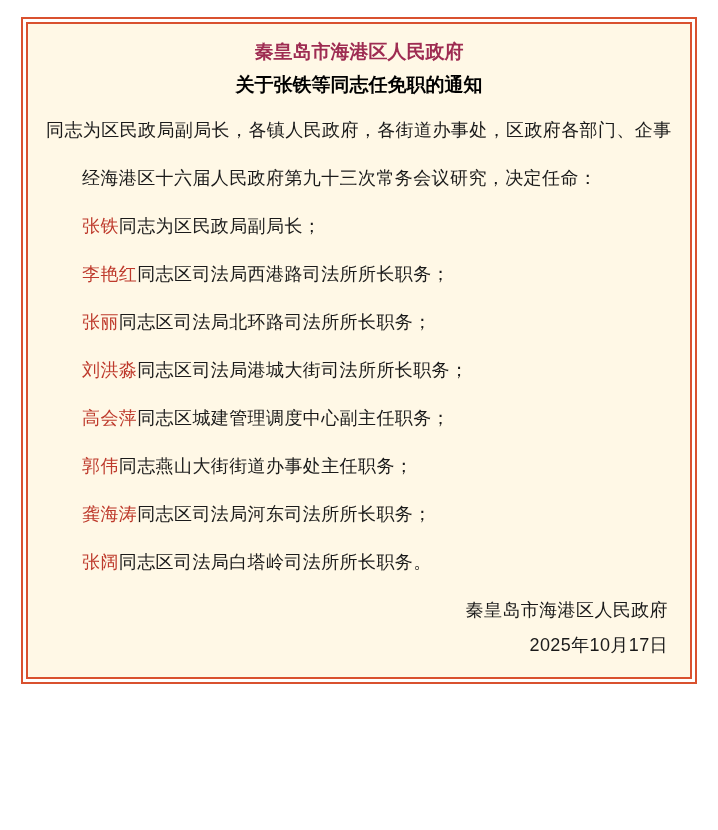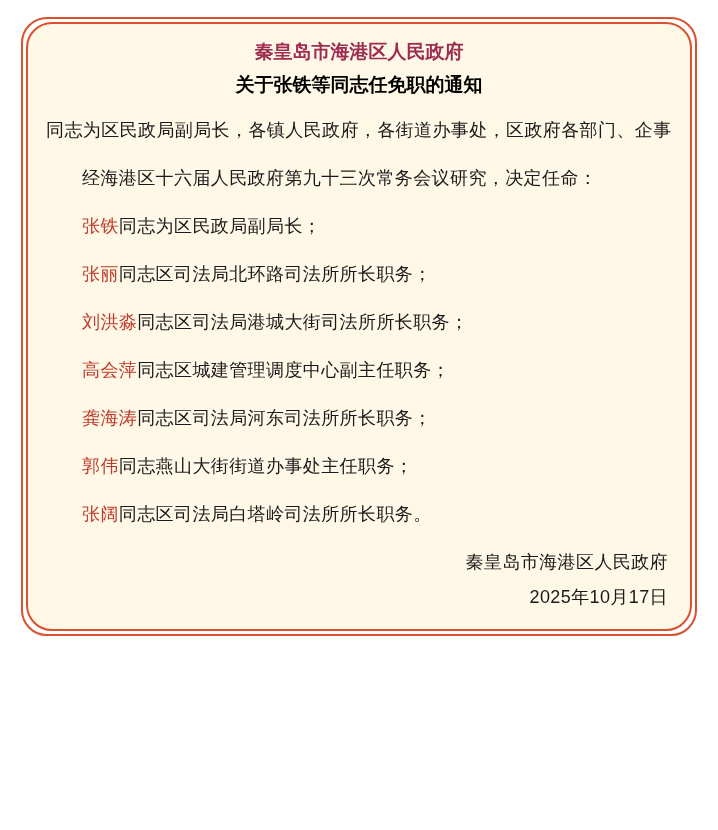--- a/index.html
+++ b/index.html
@@ -1,15 +1,15 @@
 <!DOCTYPE html>
 <html><head>
 <meta charset="utf-8">
 <style>
-  * { margin: 0; padding: 0; box-sizing: border-box; border-radius: 26px; }
+  * { margin: 0; padding: 0; box-sizing: border-box; }
   html, body { background: #FFFFFF; }
   body {
     width: 718px;
     min-height: 830px;
     font-family: "Liberation Sans", "DejaVu Sans", sans-serif;
     color: #1A1A1A;
   }
   .page {
     width: 718px;
     min-height: 830px;
@@ -84,39 +84,42 @@
         </p>
 
         <p class="indent">经海港区十六届人民政府第九十三次常务会议研究，决定任命：</p>
 
         <p class="indent">
           <span class="name">张铁</span><span>同志为区民政局副局长；</span>
         </p>
 
 
 
+        <p class="indent">
+          <span class="name">李艳红</span><span>同志区司法局西港路司法所所长职务；</span>
+        </p>
 
         <p class="indent">
           <span class="name">张丽</span><span>同志区司法局北环路司法所所长职务；</span>
         </p>
 
         <p class="indent">
           <span class="name">刘洪淼</span><span>同志区司法局港城大街司法所所长职务；</span>
         </p>
 
         <p class="indent">
           <span class="name">高会萍</span><span>同志区城建管理调度中心副主任职务；</span>
         </p>
 
         <p class="indent">
-          <span class="name">龚海涛</span><span>同志区司法局河东司法所所长职务；</span>
+          <span class="name">郭伟</span><span>同志燕山大街街道办事处主任职务；</span>
         </p>
 
         <p class="indent">
-          <span class="name">郭伟</span><span>同志燕山大街街道办事处主任职务；</span>
+          <span class="name">龚海涛</span><span>同志区司法局河东司法所所长职务；</span>
         </p>
 
         <p class="indent">
           <span class="name">张阔</span><span>同志区司法局白塔岭司法所所长职务。</span>
         </p>
 
       </div>
 
       <div class="signature-block">
         <p>秦皇岛市海港区人民政府</p>

